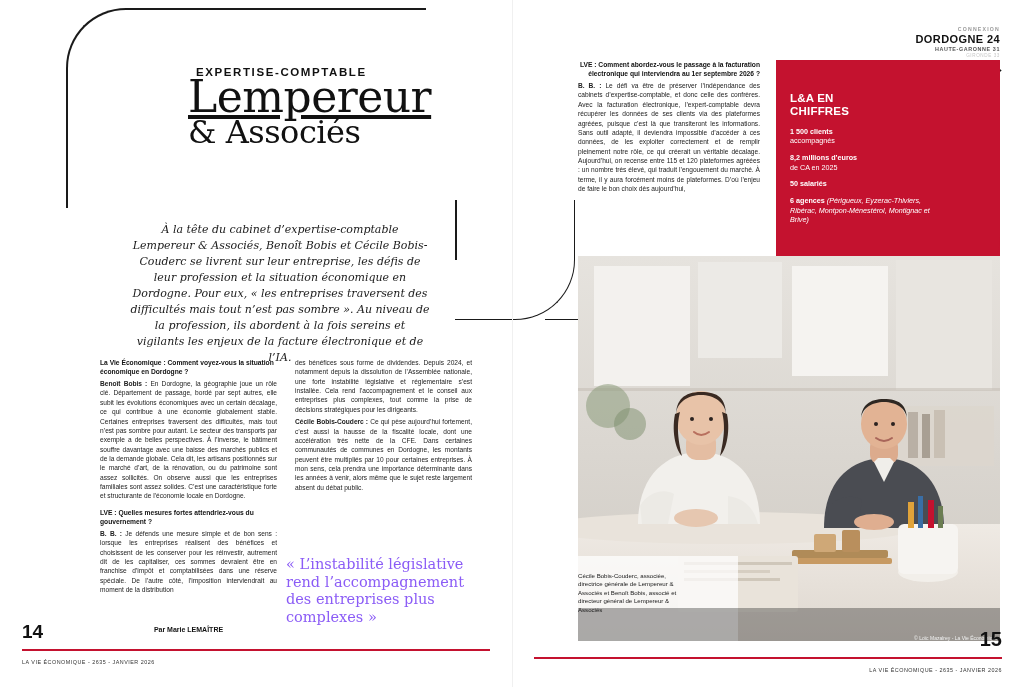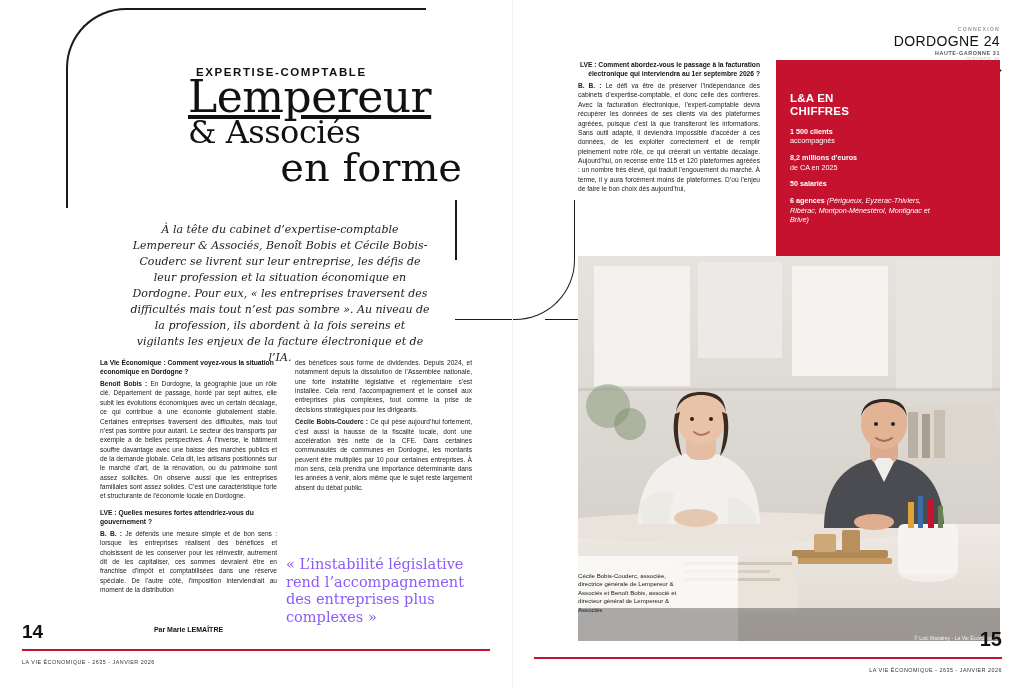--- a/index.html
+++ b/index.html
@@ -121,21 +121,21 @@
   
   .rp-header {
     position: absolute; right: 24px; top: 26px;
     text-align: right;
     color: #111;
   }
   .rp-connect {
     font-size: 5.2px; letter-spacing: 1.2px; font-weight: bold; color: #9a9a9a;
   }
   .rp-dept {
-    font-size: 14px; font-weight: normal; letter-spacing: 0.4px; margin-top: 1px; text-align: center;
+    font-size: 11px; font-weight: bold; letter-spacing: 0.4px; margin-top: 1px; text-align: center;
   }
   .rp-sub {
     font-size: 5.4px; font-weight: bold; letter-spacing: 0.6px; color: #555; margin-top: 1px;
   }
   .rp-sub2 {
     font-size: 4.6px; letter-spacing: 0.6px; color: #c7c7c7; margin-top: 1px;
   }
   .arrow-right {
     position: absolute; right: 24px; top: 66px;
     width: 34px; height: 10px;
@@ -240,21 +240,20 @@
 
     <div class="corner-arc"></div>
     <div class="arc-line-h"></div>
     <div class="arc-line-v"></div>
 
     <div class="kicker">EXPERTISE-COMPTABLE</div>
 
     <div class="hero-title">
       <div class="hero-l1">Lempereur</div>
       <div class="hero-l2">&amp; Associés</div>
-      <div class="hero-l3">en forme</div>
     </div>
 
     <div class="chapo">À la tête du cabinet d’expertise-comptable Lempereur &amp; Associés, Benoît Bobis et Cécile Bobis-Couderc se livrent sur leur entreprise, les défis de leur profession et la situation économique en Dordogne. Pour eux, « les entreprises traversent des difficultés mais tout n’est pas sombre ». Au niveau de la profession, ils abordent à la fois sereins et vigilants les enjeux de la facture électronique et de l’IA.</div>
 
     <div class="mid-arc"></div>
     <div class="mid-arc-line"></div>
     <div class="mid-arc-line2"></div>
 
     <div class="colwrap-left">
       <div class="col">

